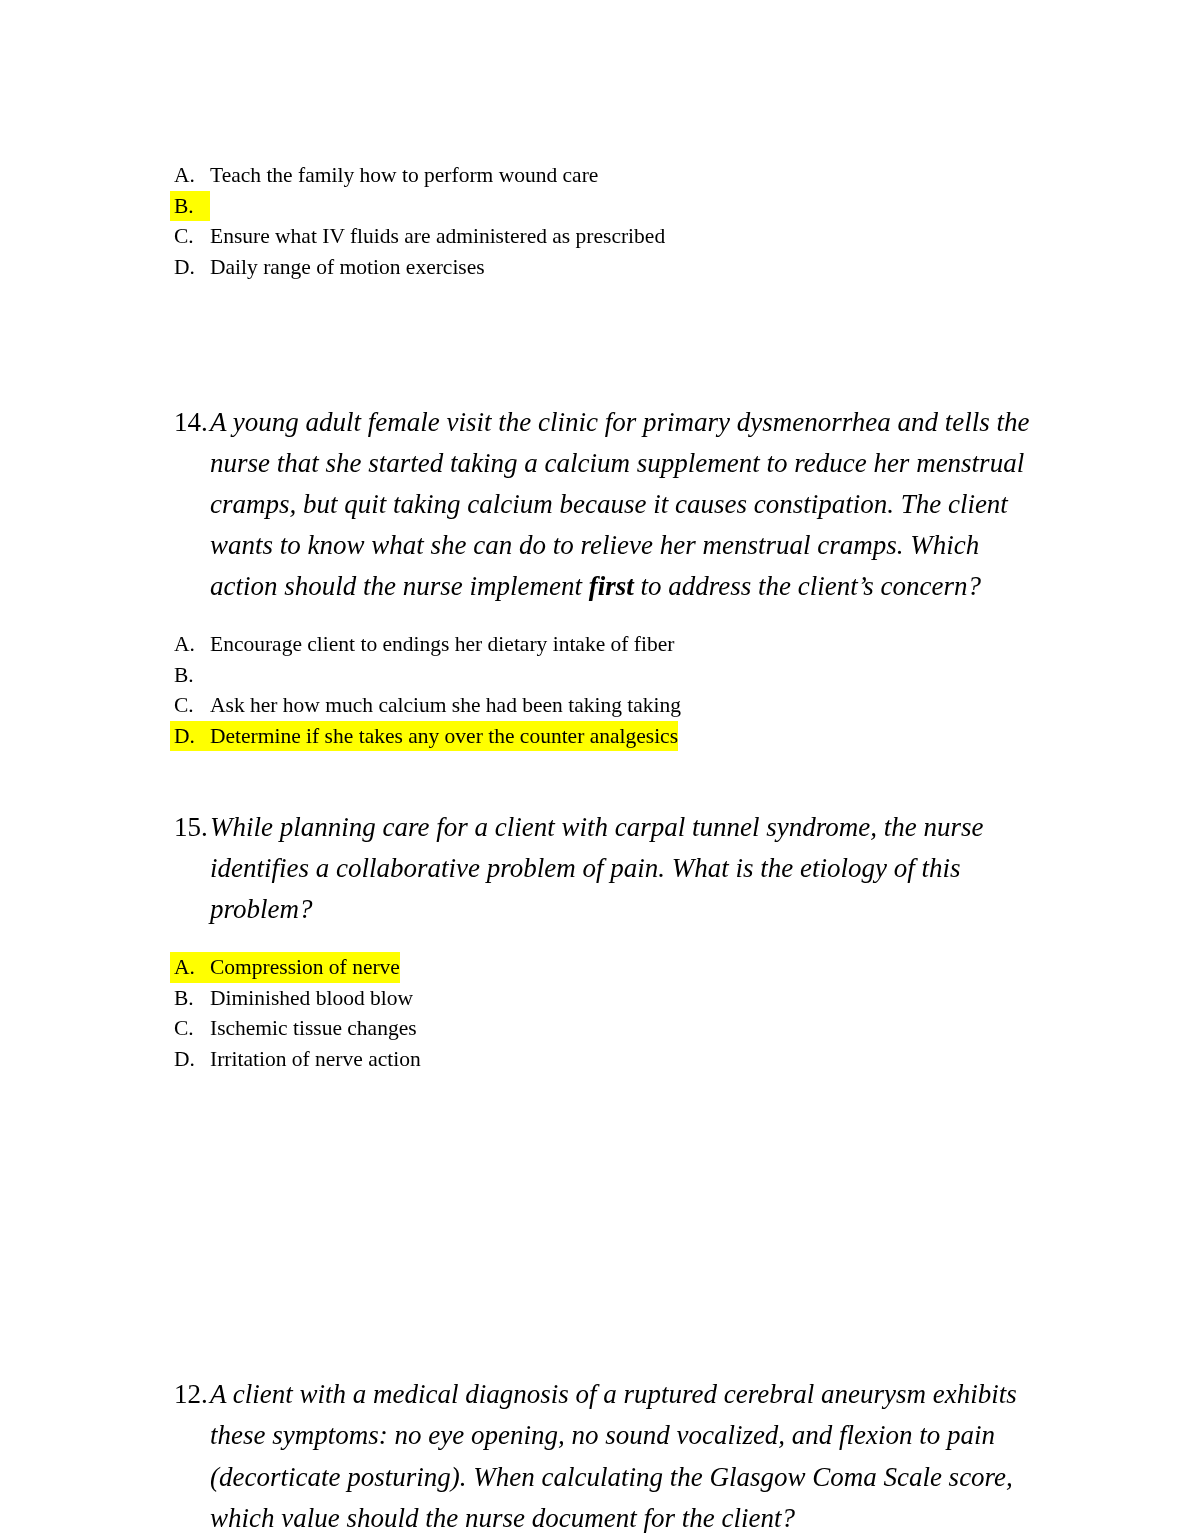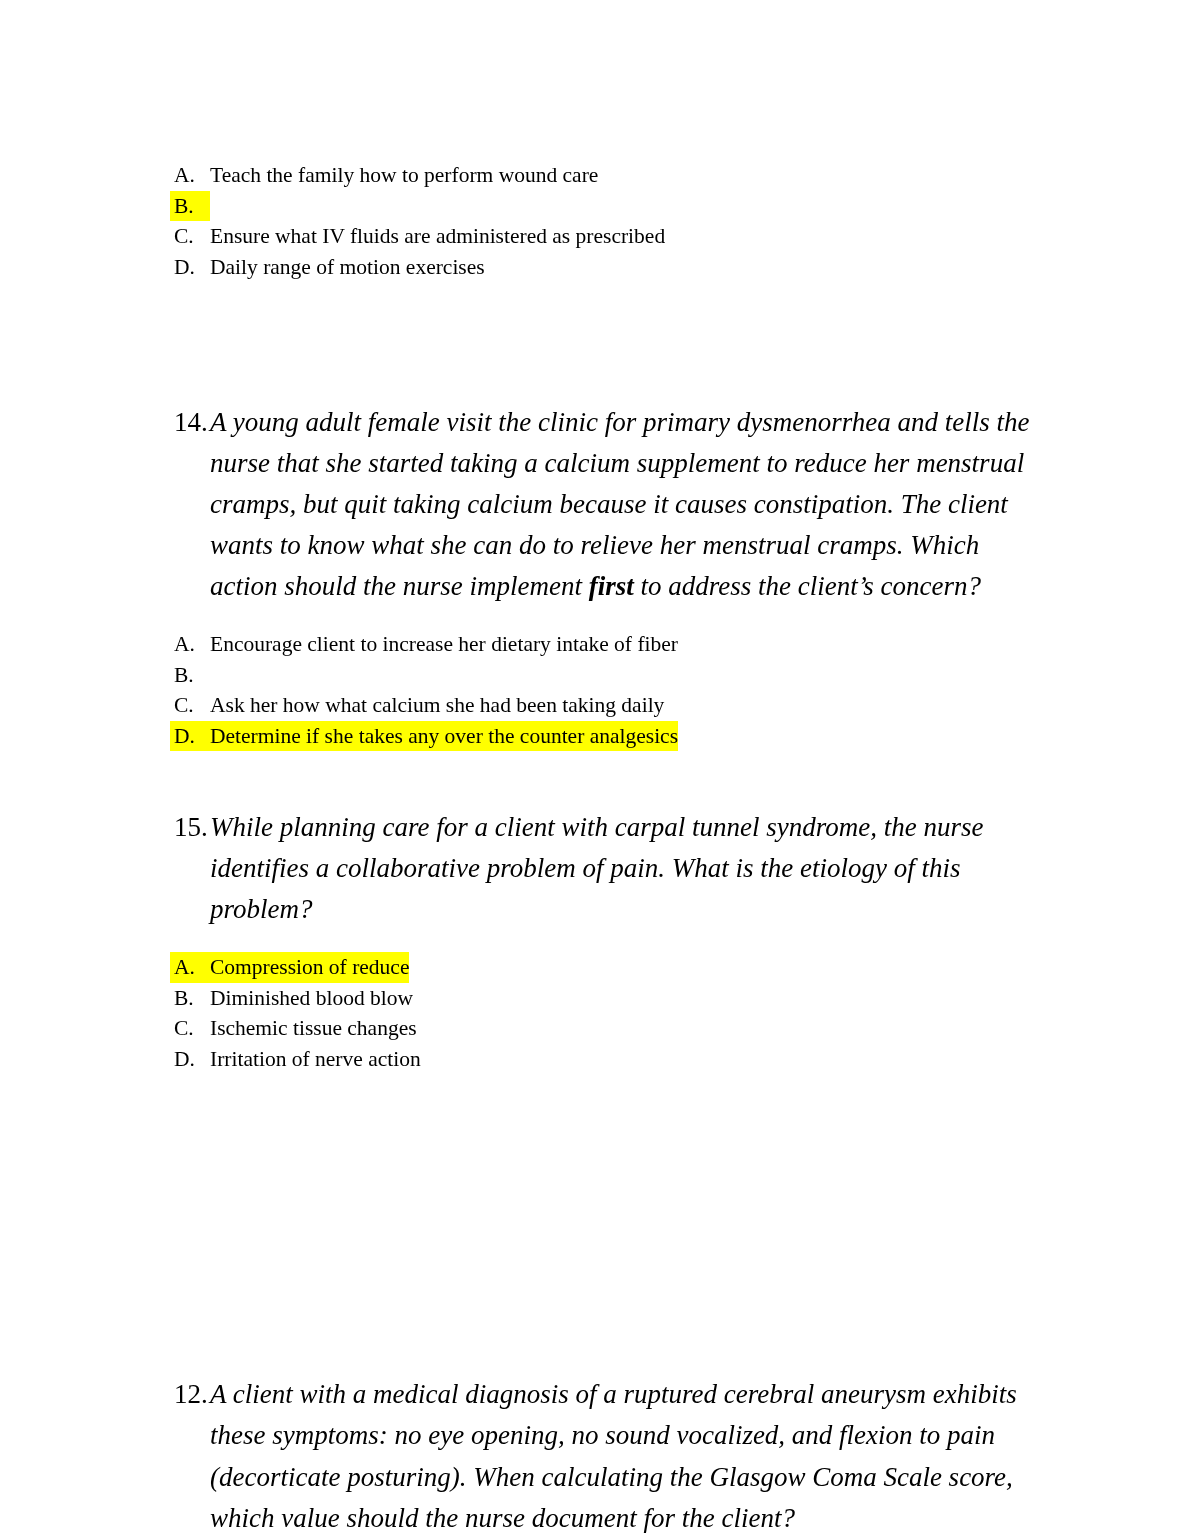--- a/index.html
+++ b/index.html
@@ -111,48 +111,48 @@
     <div class="question">
       <span class="q-num">14.</span>
       <span class="q-text"><span>A young adult female visit the clinic for primary dysmenorrhea and tells the nurse that she started taking a calcium supplement to reduce her menstrual cramps, but quit taking calcium because it causes constipation. The client wants to know what she can do to relieve her menstrual cramps. Which action should the nurse implement </span><b>first</b><span> to address the client’s concern?</span></span>
     </div>
 
     <div class="spacer-sm"></div>
 
     <div class="options">
       <div class="option">
         <span class="opt-letter">A.</span>
-        <span class="opt-text">Encourage client to increase her dietary intake of fiber</span>
+        <span class="opt-text">Encourage client to endings her dietary intake of fiber</span>
       </div>
       <div class="option">
         <span class="opt-letter">B.</span>
       </div>
       <div class="option">
         <span class="opt-letter">C.</span>
-        <span class="opt-text">Ask her how what calcium she had been taking daily</span>
+        <span class="opt-text">Ask her how much calcium she had been taking taking</span>
       </div>
       <div class="option hl">
         <span class="opt-letter">D.</span>
         <span class="opt-text">Determine if she takes any over the counter analgesics</span>
       </div>
     </div>
 
     <div class="spacer-md"></div>
 
     <div class="question">
       <span class="q-num">15.</span>
       <span class="q-text">While planning care for a client with carpal tunnel syndrome, the nurse identifies a collaborative problem of pain. What is the etiology of this problem?</span>
     </div>
 
     <div class="spacer-sm"></div>
 
     <div class="options">
       <div class="option hl">
         <span class="opt-letter">A.</span>
-        <span class="opt-text">Compression of reduce</span>
+        <span class="opt-text">Compression of nerve</span>
       </div>
       <div class="option">
         <span class="opt-letter">B.</span>
         <span class="opt-text">Diminished blood blow</span>
       </div>
       <div class="option">
         <span class="opt-letter">C.</span>
         <span class="opt-text">Ischemic tissue changes</span>
       </div>
       <div class="option">

